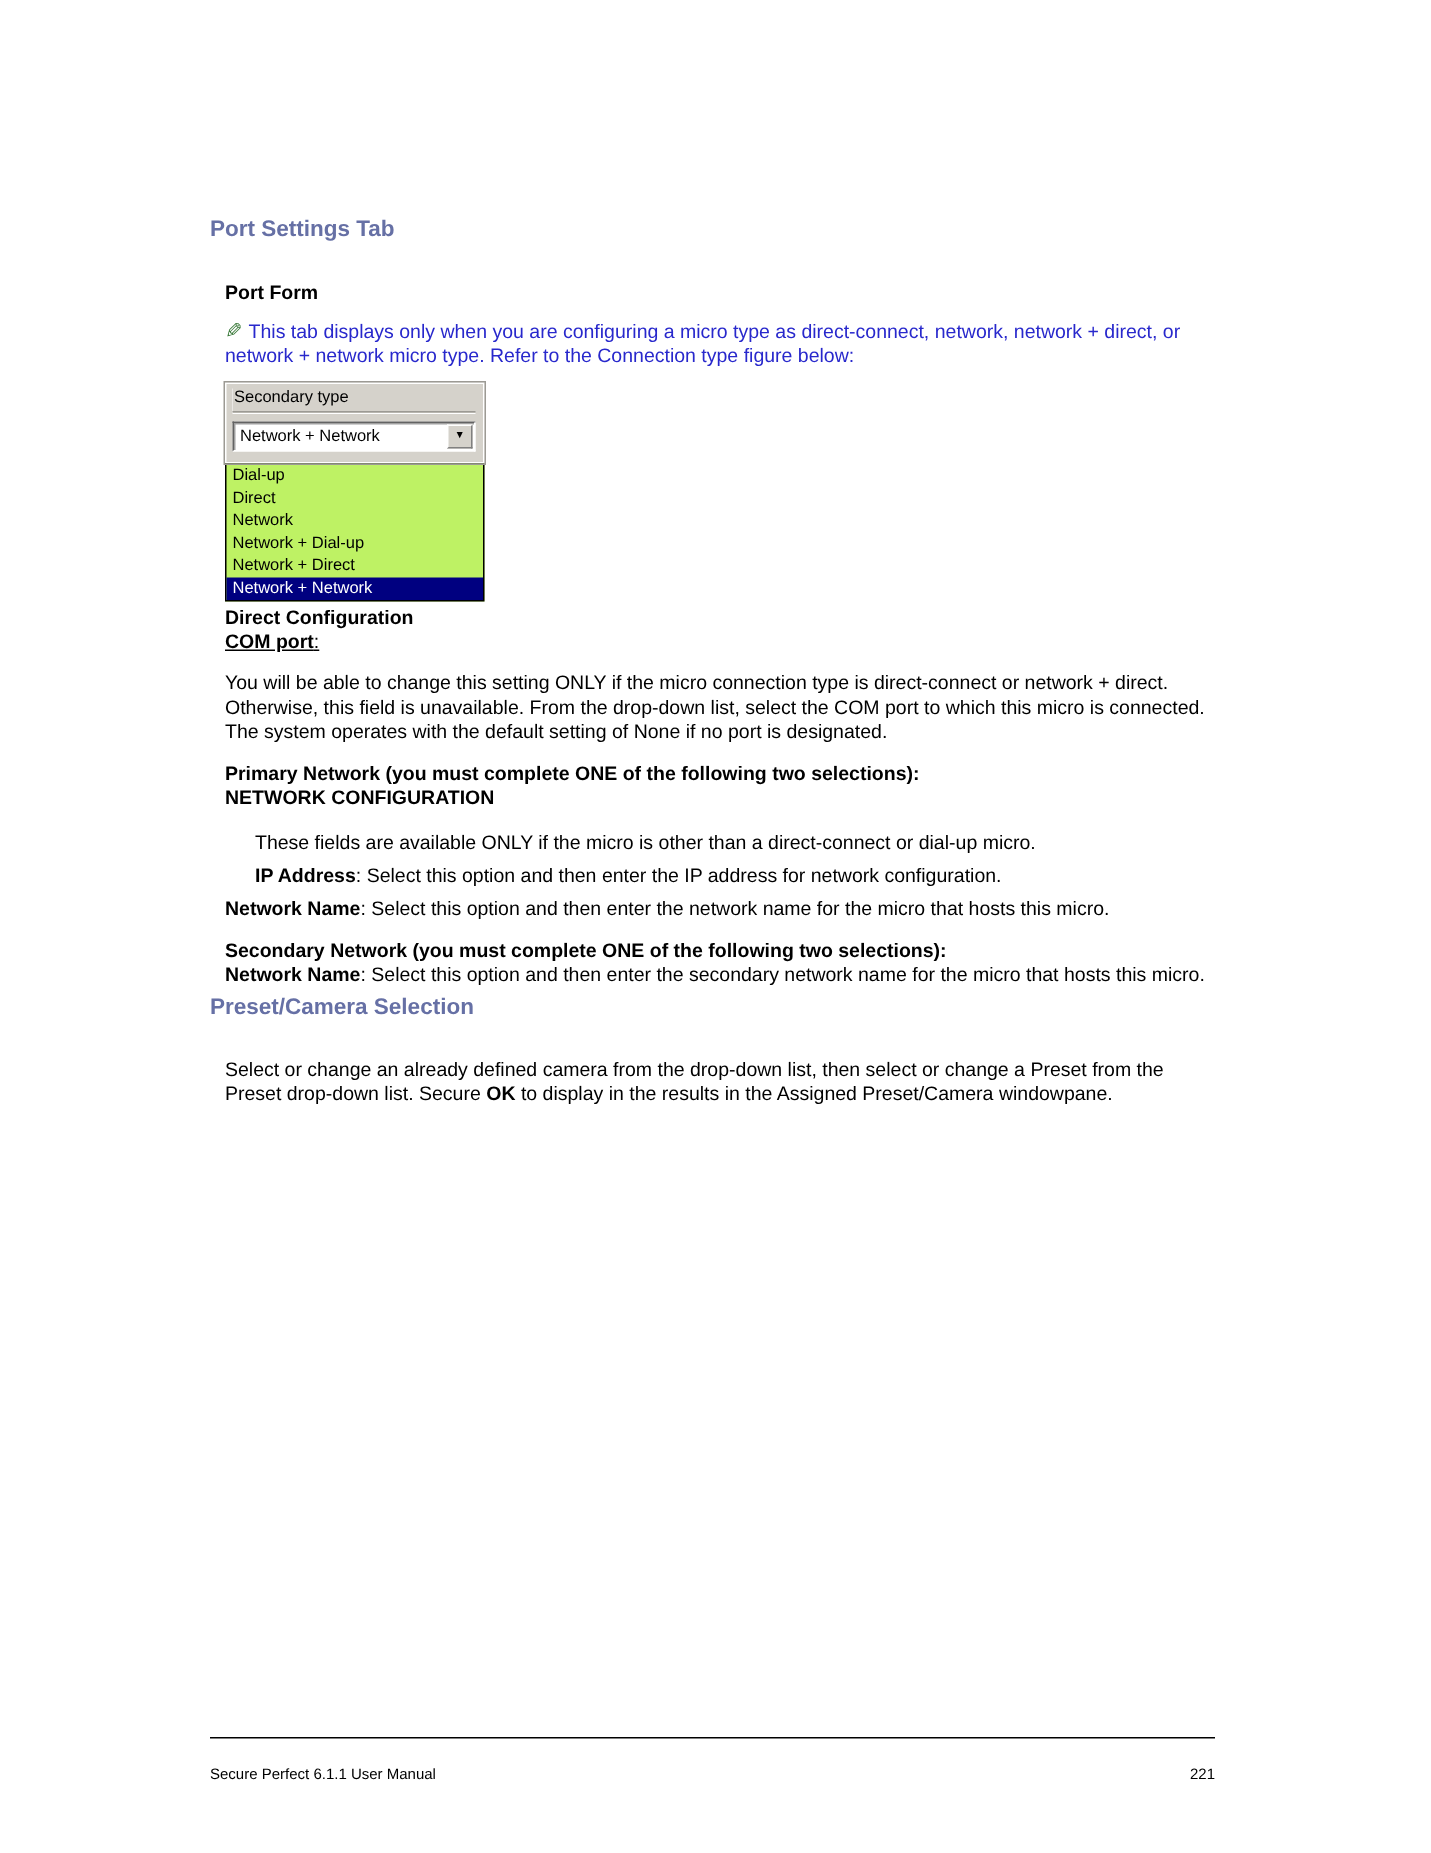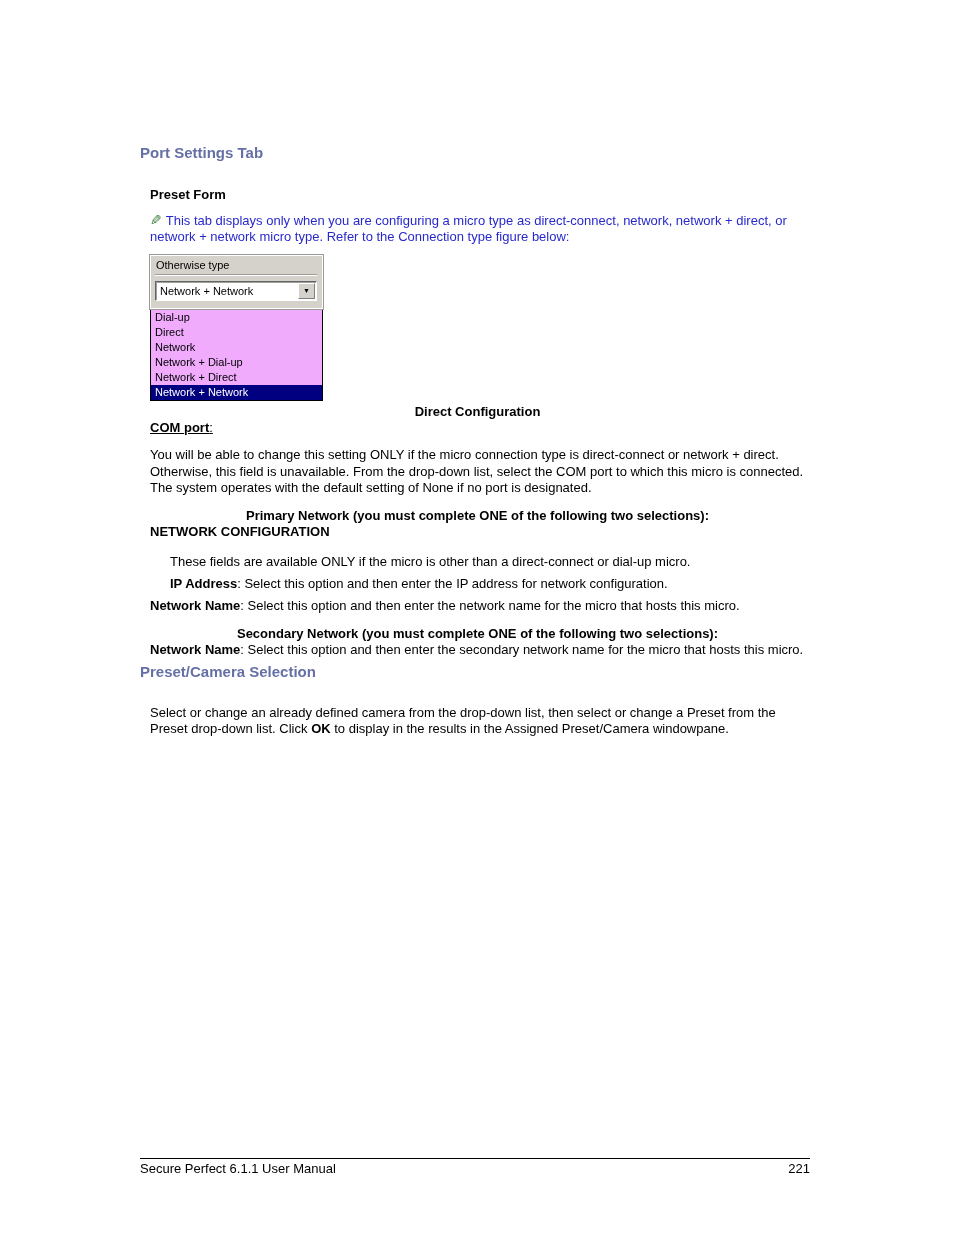--- a/index.html
+++ b/index.html
@@ -55,60 +55,60 @@
     position:relative;
   }
   .combo-text{padding-left:4px;flex:1;}
   .combo-btn{
     width:17px;height:16px;margin-right:1px;background:var(--groupbox-bg);
     border:1px solid #808080;border-top-color:#FFFFFF;border-left-color:#FFFFFF;
     display:flex;align-items:center;justify-content:center;
     font-size:7px;color:#000;
   }
   .droplist{
-    background:#f0abfc;border:1px solid #000;width:173px;
+    background:#bef264;border:1px solid #000;width:173px;
   }
   .opt{height:15px;line-height:15px;padding-left:4px;white-space:nowrap;}
   .opt.selected{
     background:var(--dropdown-highlight-bg);color:var(--dropdown-highlight-text);
   }
   
-  .tight{margin:0;text-align:center;}
+  .tight{margin:0;}
   .para{margin:0 0 12px 0;}
   .gap-sm{margin-bottom:6px;margin-left:20px;}
   .gap-md{margin-bottom:12px;}
   .gap-lg{margin-bottom:14px;}
   .com-port-line{margin:0 0 11px 0;text-decoration:underline;}
   .preset-heading{margin-top:51px;margin-bottom:25px;}
   
   .footer{
     position:absolute;left:140px;right:144px;top:1158px;
-    border-top:1px solid #000;padding-top:2px;
-    display:flex;justify-content:space-between;font-size:13px;
+    border-top:1px solid #000;padding-top:19px;
+    display:flex;justify-content:space-between;font-size:10px;
   }
 </style>
 </head>
 <body>
 
 <div class="page">
   <div class="content">
 
     <h1 class="sec-heading">Port Settings Tab</h1>
 
     <div class="subsection">
 
-      <p class="micro-form-heading">Preset Form</p>
+      <p class="micro-form-heading">Port Form</p>
 
       <p class="note">
         <span class="note-icon">✎</span><span>This tab displays only when you are configuring a micro type as direct-connect, network, network + direct, or network + network micro type. Refer to the Connection type figure below:</span>
       </p>
 
       <div class="figure">
         <div class="groupbox">
-          <div class="group-label">Otherwise type</div>
+          <div class="group-label">Secondary type</div>
           <div class="combobox">
             <span class="combo-text">Network + Network</span>
             <span class="combo-btn">▼</span>
           </div>
         </div>
         <div class="droplist">
           <div class="opt">Dial-up</div>
           <div class="opt">Direct</div>
           <div class="opt">Network</div>
           <div class="opt">Network + Dial-up</div>
@@ -135,21 +135,21 @@
       <p class="bold tight">Secondary Network (you must complete ONE of the following two selections):</p>
 
 
       <p><b>Network Name</b><span>: Select this option and then enter the secondary network name for the micro that hosts this micro.</span></p>
 
     </div>
 
     <h1 class="sec-heading preset-heading">Preset/Camera Selection</h1>
 
     <div class="subsection">
-      <p><span>Select or change an already defined camera from the drop-down list, then select or change a Preset from the Preset drop-down list. Click </span><b>OK</b><span> to display in the results in the Assigned Preset/Camera windowpane.</span></p>
+      <p><span>Select or change an already defined camera from the drop-down list, then select or change a Preset from the Preset drop-down list. Secure </span><b>OK</b><span> to display in the results in the Assigned Preset/Camera windowpane.</span></p>
     </div>
 
   </div>
 
   <div class="footer">
     <span>Secure Perfect 6.1.1 User Manual</span>
     <span>221</span>
   </div>
 </div>
 

